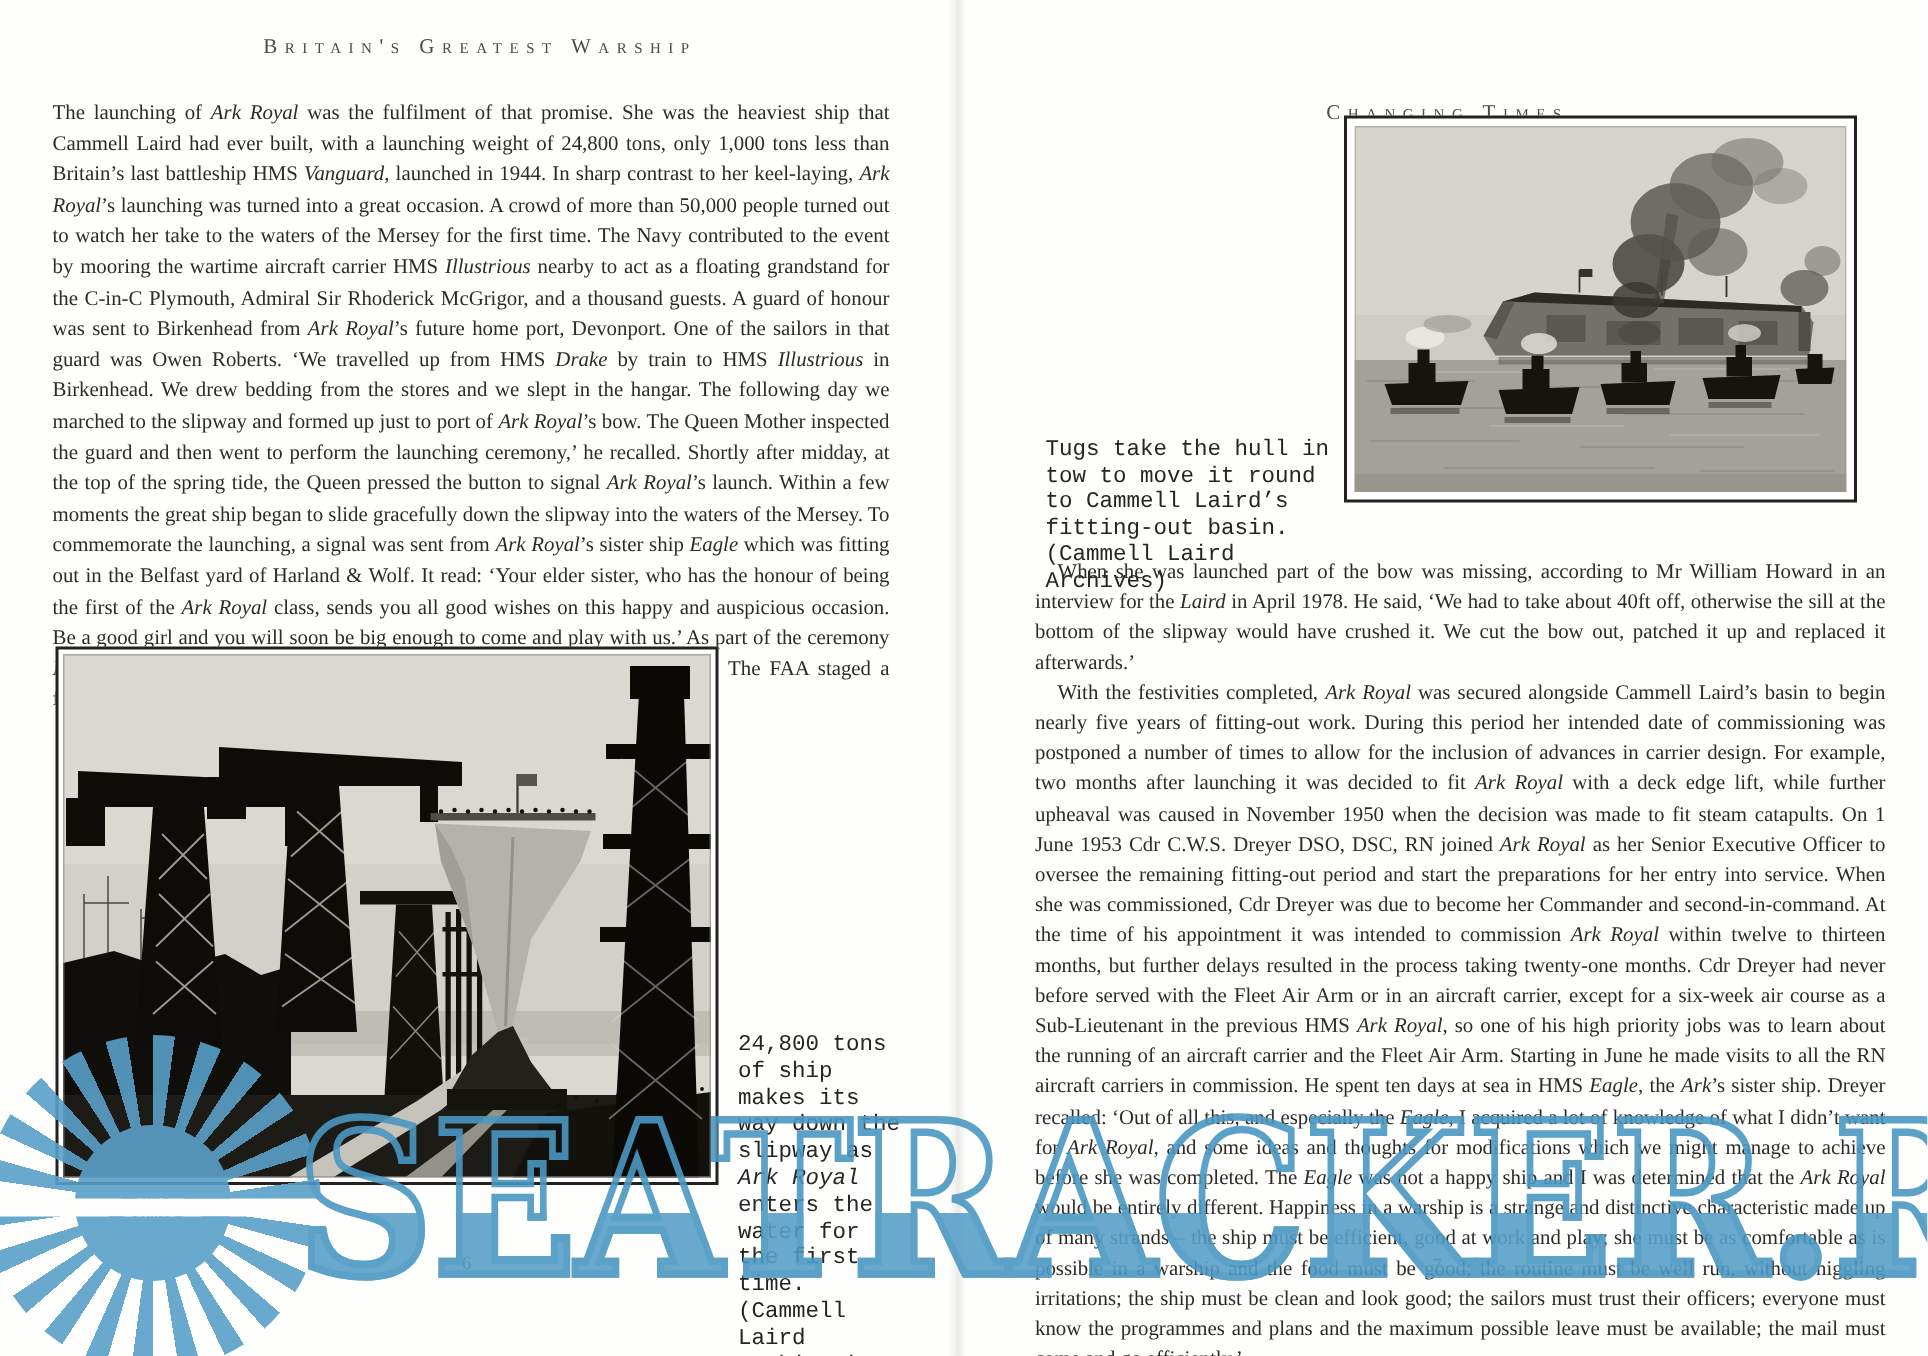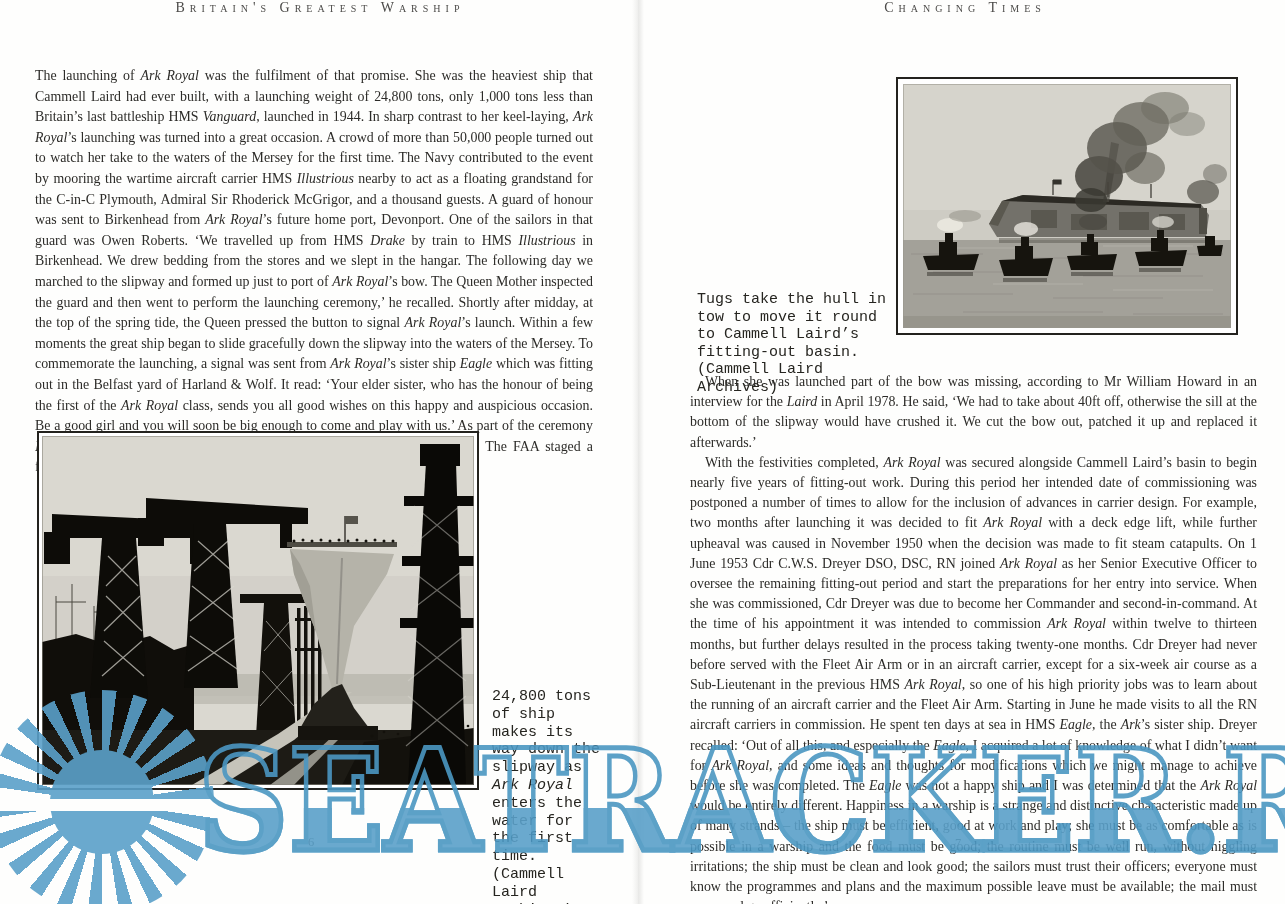--- a/index.html
+++ b/index.html
@@ -1,22 +1,22 @@
 <!DOCTYPE html>
 <html style="--wm: #5aa0c9;"><head>
 <meta charset="utf-8">
 <style>
   html,body{margin:0;padding:0;background:#fff;}
   body{width:1285px;height:904px;position:relative;font-family:"Liberation Serif",serif;}
   .spread{position:absolute;left:0;top:0;width:1285px;height:904px;background:#fefefd;overflow:hidden;}
 
-  .running-head{position:absolute;top:0;font-size:14px;font-variant:small-caps;
+  .running-head{position:absolute;top:24px;font-size:14px;font-variant:small-caps;
     letter-spacing:5px;color:#4c4b49;text-align:center;}
   .rh-left{left:0;width:640px;}
-  .rh-right{left:645px;width:640px;}
+  .rh-right{left:645px;width:640px;margin-top:44px;}
 
   .body-col{position:absolute;text-align:justify;color:#2c2b28;}
   .left-col{left:35px;top:66px;width:558px;font-size:13.9px;line-height:20.6px;}
   .right-col{left:690px;top:372px;width:567px;font-size:13.9px;line-height:20.2px;}
   .body-col p{margin:0;}
   .body-col p.indent{text-indent:15px;}
 
   .photo{position:absolute;background:#fff;}
   .photo-left{left:37px;top:431px;width:432px;height:349px;border:2px solid #23221e;padding:3px;}
   .photo-right{left:896px;top:77px;width:328px;height:244px;border:2px solid #23221e;padding:5px;}

